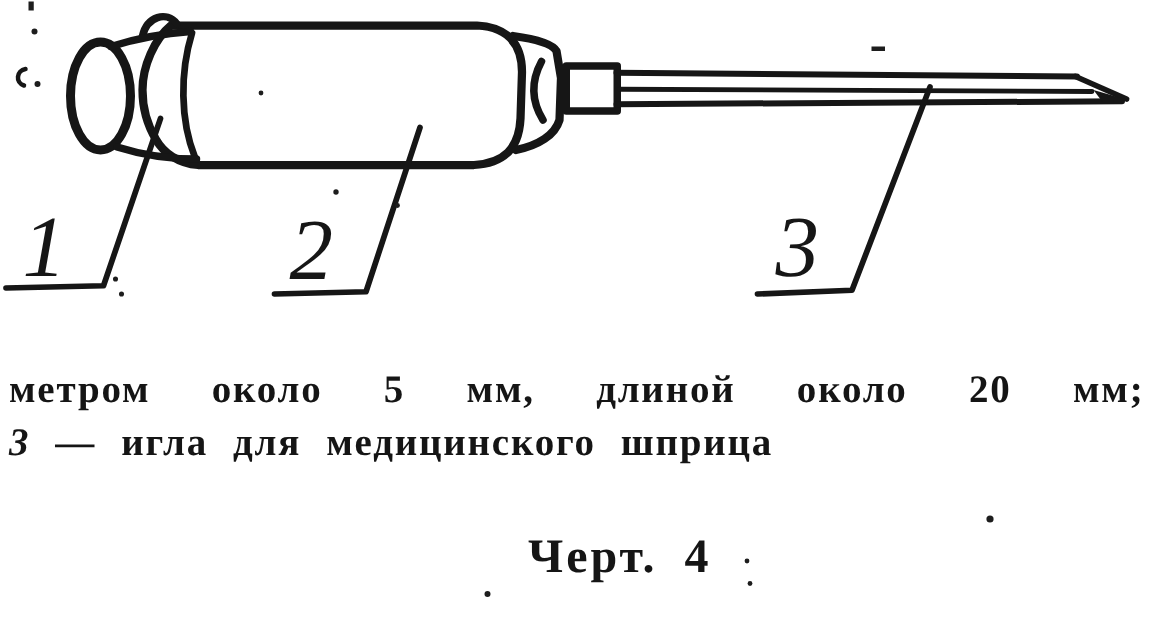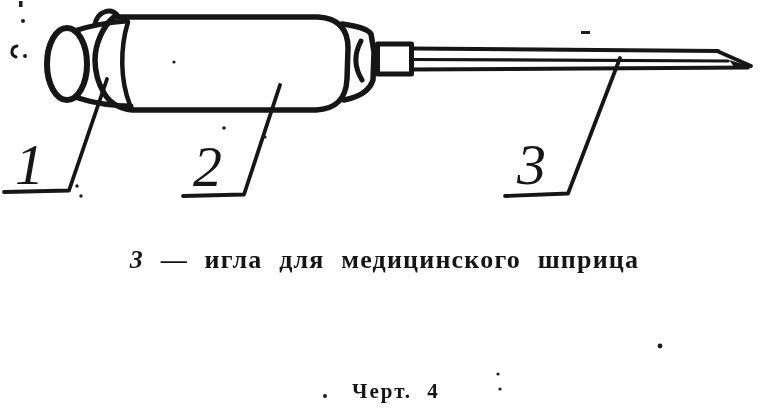--- a/index.html
+++ b/index.html
@@ -18,26 +18,26 @@
   .drawing-svg text.fig-ref{
     font-family:"Liberation Serif", serif;
     font-style:italic; font-size:58px; fill:#161616; stroke:none;
   }
   .collar{fill:#ffffff;}
   .caption{
     position:absolute; left:6px; top:242px; width:757px;
     font-weight:bold; font-size:26px; line-height:35.4px;
     letter-spacing:1.2px; word-spacing:9px; color:#151515;
   }
-  .cap-line{white-space:normal;text-align:center;}
+  .cap-line{white-space:normal;}
   .cap-line.just{text-align:justify; text-align-last:justify;}
   .caption .ref{font-style:italic;}
   .drawing-number{
-    position:absolute; left:352px; top:379px;
-    font-weight:bold; font-size:21px; letter-spacing:2px; word-spacing:8px;
+    position:absolute; left:352px; top:352px;
+    font-weight:bold; font-size:32px; letter-spacing:2px; word-spacing:8px;
     color:#151515;
   }
 </style>
 </head>
 <body>
 
 <svg class="drawing-svg" width="769" height="242" viewBox="0 0 769 242" xmlns="http://www.w3.org/2000/svg">
 
   <path stroke-width="5.5" d="M 114,17 L 318,17 C 338,18 348,29 348,48 L 347,79 C 346,99 336,109 316,110
            L 132,110 C 119,109 109,102 104,93 C 98,83 95,72 95,60 C 95,44 103,26 114,17 Z"></path>
@@ -72,20 +72,21 @@
   <circle class="speck" cx="25" cy="56" r="2"></circle>
   <circle class="speck" cx="174" cy="62" r="1.6"></circle>
   <circle class="speck" cx="224" cy="128" r="1.8"></circle>
   <circle class="speck" cx="265" cy="137" r="1.6"></circle>
   <rect class="speck" x="581" y="31" width="9" height="3"></rect>
   <circle class="speck" cx="77" cy="186" r="1.7"></circle>
   <circle class="speck" cx="81" cy="196" r="1.7"></circle>
 </svg>
 
 <div class="caption">
+  <div class="cap-line just">метром около 5 мм, длиной около 20 мм;</div>
   <div class="cap-line">
     <span class="ref">3</span>
     <span>—</span>
     <span>игла для медицинского шприца</span>
   </div>
 </div>
 
 <div class="drawing-number">Черт. 4</div>
 
 <svg class="drawing-svg" style="top:242px;" width="769" height="173" viewBox="0 0 769 173" xmlns="http://www.w3.org/2000/svg">

